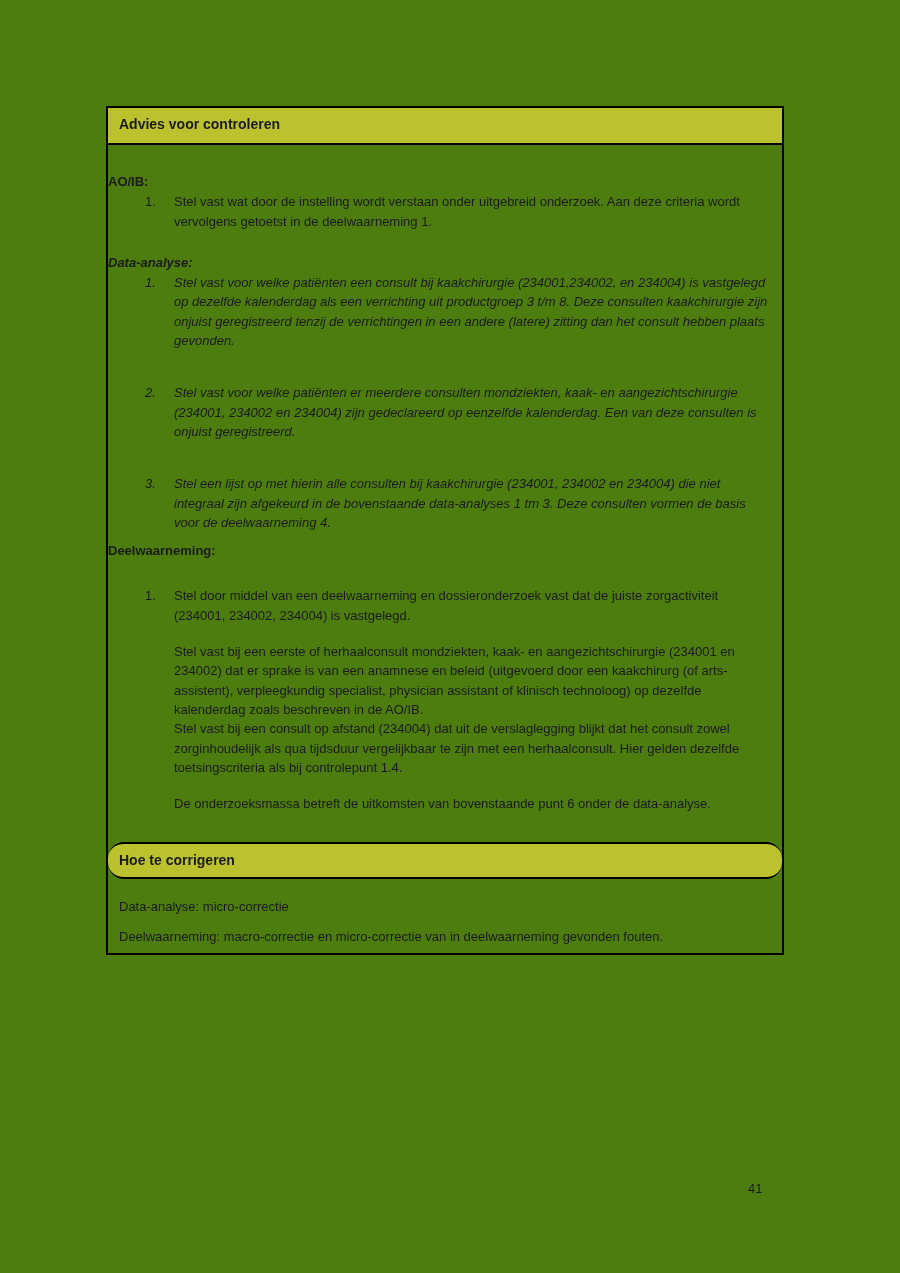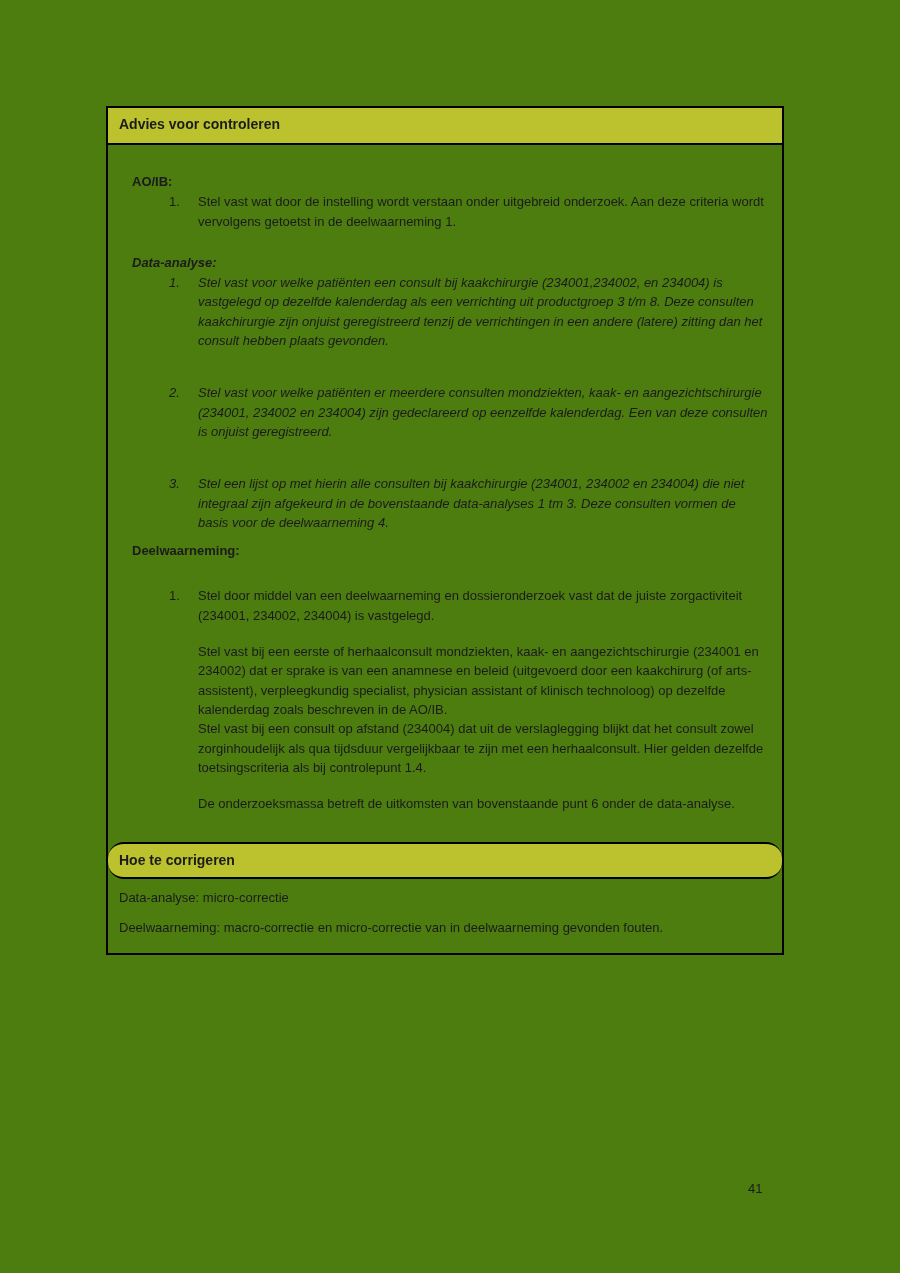--- a/index.html
+++ b/index.html
@@ -28,22 +28,22 @@
     font-weight: 700;
     border-bottom: 2px solid #000000;
   }
   .bar.second { border-top: 2px solid #000000; }
   .cell {
     box-sizing: border-box;
     font-size: 13px;
     line-height: 19.3px;
     overflow: hidden;
   }
-  .cell-advies { height: 697px; padding: 27px 14px 10px 24px; }
-  .cell-corrigeren { height: 74px; padding: 9px 14px 9px 11px; }
+  .cell-advies { height: 697px; padding: 27px 14px 10px 0; }
+  .cell-corrigeren { height: 74px; padding: 18px 14px 9px 11px; }
   .group-heading { font-weight: 700; font-size: 13px; line-height: 19.3px; }
   .list { margin-top: 1px; }
   .li { display: flex; }
   .num { width: 29px; margin-left: 37px; flex: none; }
   .li-body { flex: 1; min-width: 0; }
   .para { white-space: pre-line; }
   .para + .para { margin-top: 17px; }
   .group:nth-child(1) { margin-bottom: 22px; }
   .group:nth-child(2) { margin-bottom: 9px; font-style: italic; }
   .group:nth-child(2) .li + .li { margin-top: 33px; }

